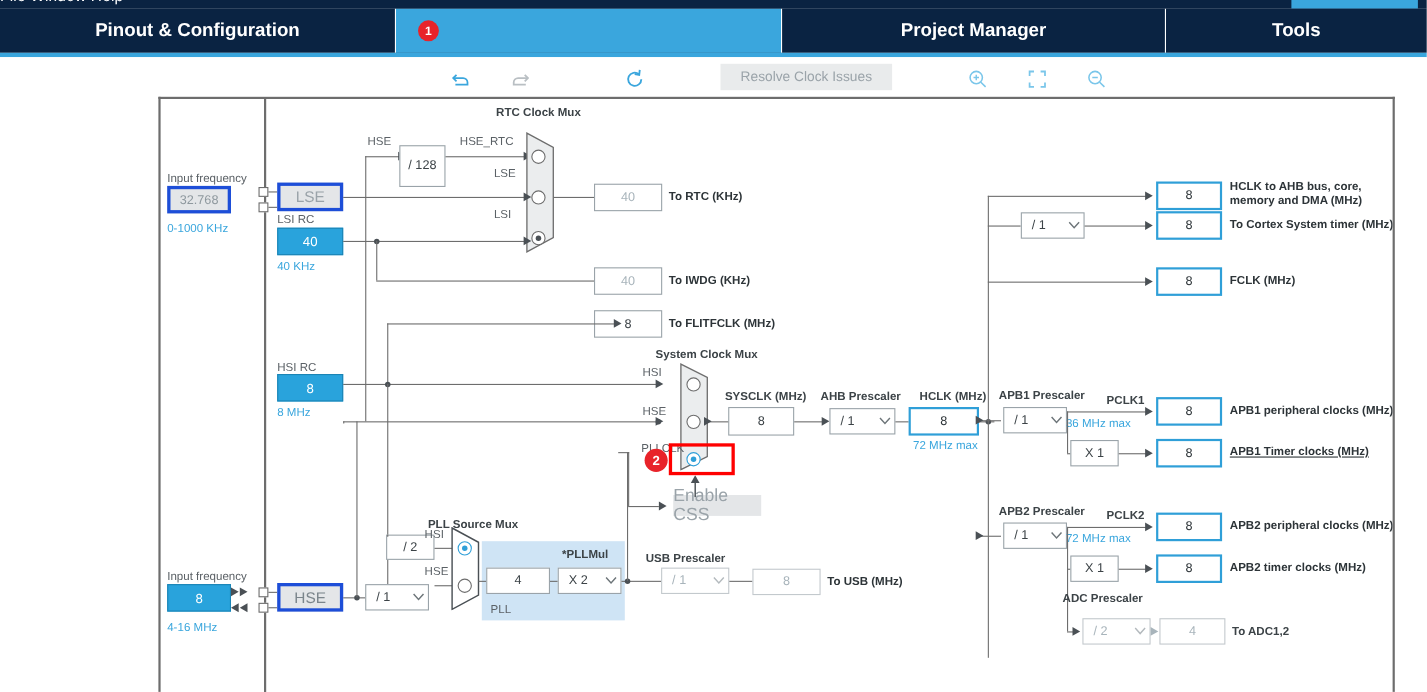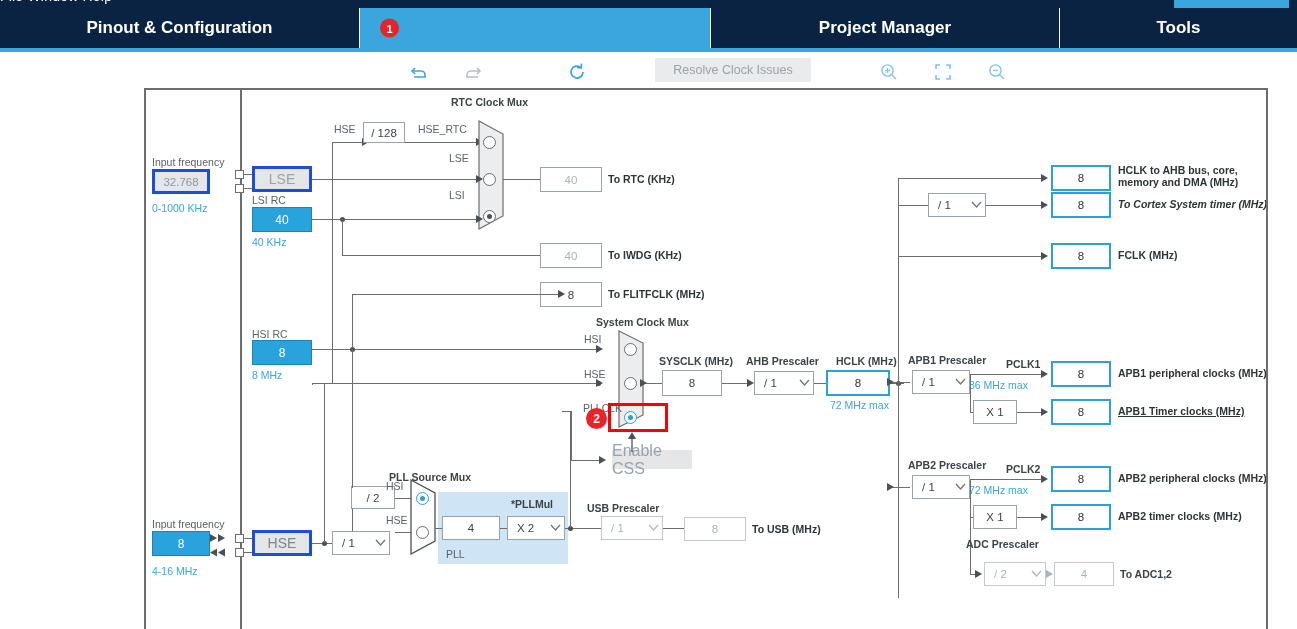--- a/index.html
+++ b/index.html
@@ -275,21 +275,21 @@
 
   <div class="fld gray" style="left:106px; top:76px; width:60px; height:26px; font-size:14px; color:#9aa3a9;">LSE</div>
 
   <div class="lbl" style="left:106px; top:104px;">LSI RC</div>
   <div class="fld hse" style="left:106px; top:117px; width:60px; height:25px;">40</div>
   <div class="lbl blue" style="left:106px; top:146px;">40 KHz</div>
 
   <div class="lbl" style="left:188px; top:33px;">HSE</div>
   <div class="w wh" style="left:186px; top:52px; width:32px;"></div>
   <div class="arr" style="left:216px; top:48px;"></div>
-  <div class="fld" style="left:217px; top:32px; width:42px; height:21px;">/ 128</div>
+  <div class="fld" style="left:217px; top:42px; width:42px; height:38px;">/ 128</div>
   <div class="lbl" style="left:272px; top:33px;">HSE_RTC</div>
   <div class="w wh" style="left:259px; top:52px; width:73px;"></div>
   <div class="arr" style="left:330px; top:48px;"></div>
 
   <div class="lbl b" style="left:305px; top:105px; top:6px;">RTC Clock Mux</div>
   <svg class="mux" style="left:332px; top:30px;" width="32" height="110">
     <polygon points="1,1 25,14 25,96 1,109" fill="#ebedee" stroke="#6d6d6d" stroke-width="1.2"></polygon>
   </svg>
   <div class="rad" style="left:337px; top:46px;"></div>
 
@@ -405,21 +405,21 @@
     <span class="dtxt">/ 1</span>
     <span class="chev">
       <svg width="11" height="8" viewBox="0 0 11 8">
           <path d="M1 1 L5.5 6 L10 1" fill="none" stroke="#6d7579" stroke-width="1.3"></path>
         </svg>
     </span>
   </div>
   <div class="w wh" style="left:840px; top:115px; width:57px;"></div>
   <div class="arr" style="left:895px; top:111px;"></div>
   <div class="fld hl" style="left:905px; top:102px; width:60px; height:26px;">8</div>
-  <div class="lbl bk" style="left:972px; top:108px;font-style:italic;">To Cortex System timer (MHz)</div>
+  <div class="lbl bk" style="left:972px; top:108px;">To Cortex System timer (MHz)</div>
 
   <div class="w wh" style="left:752px; top:166px; width:145px;"></div>
   <div class="arr" style="left:895px; top:162px;"></div>
   <div class="fld hl" style="left:905px; top:153px; width:60px; height:26px;">8</div>
   <div class="lbl bk" style="left:972px; top:159px;">FCLK (MHz)</div>
 
   <div class="lbl b" style="left:762px; top:264px;">APB1 Prescaler</div>
   <div class="w wh" style="left:742px; top:292px; width:22px;"></div>
   <div class="arr" style="left:741px; top:288px;"></div>
   <div class="dd" style="left:766px; top:280px; width:58px; height:24px;">

